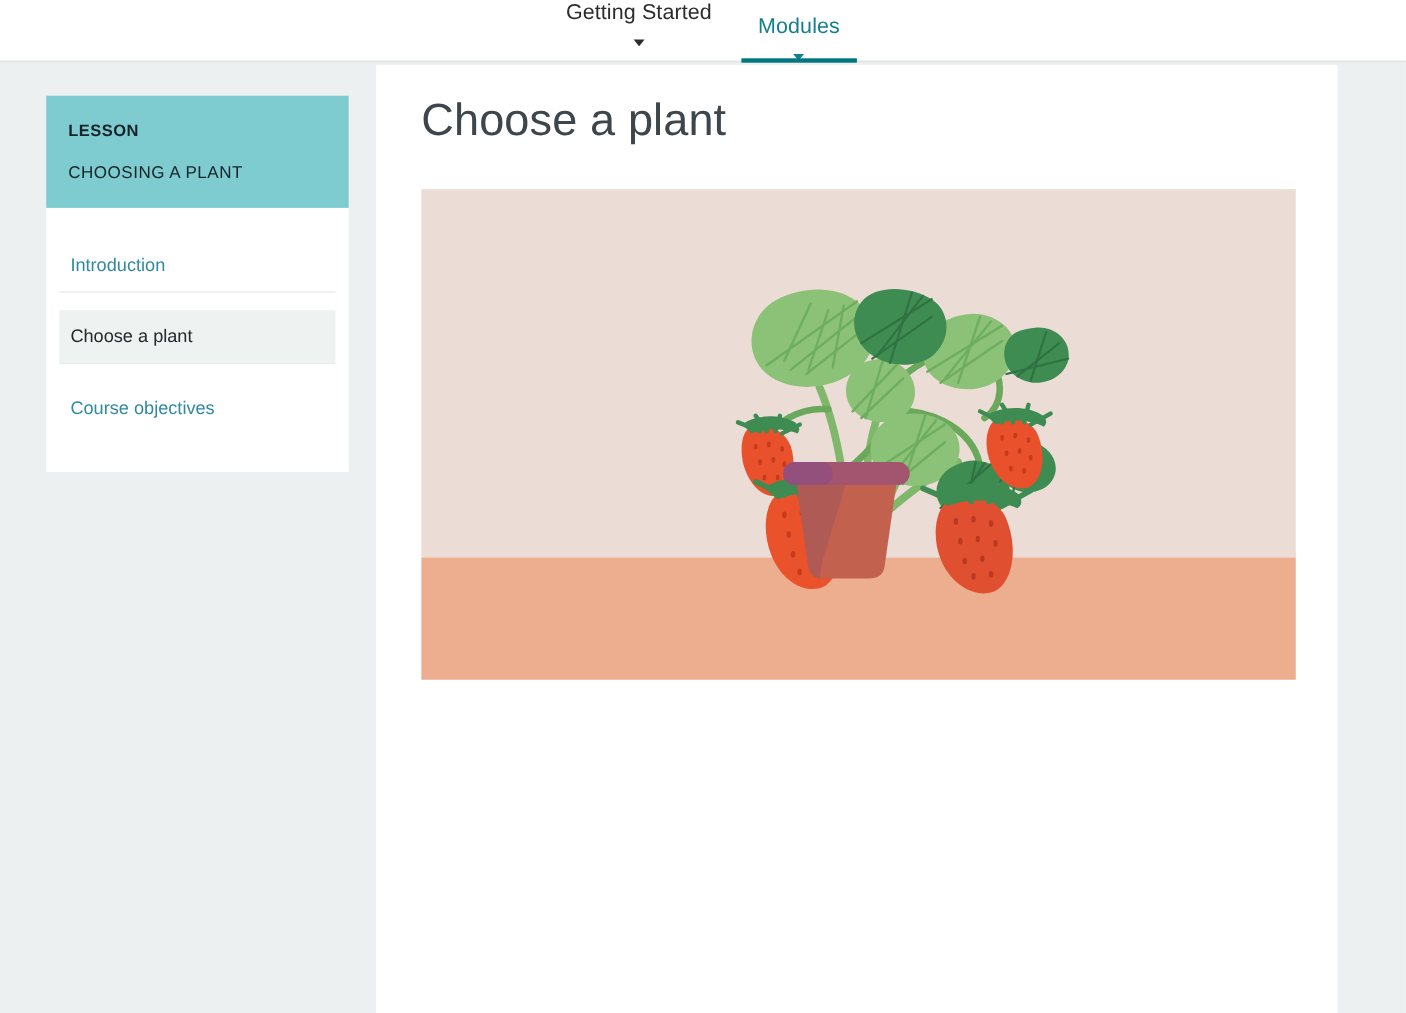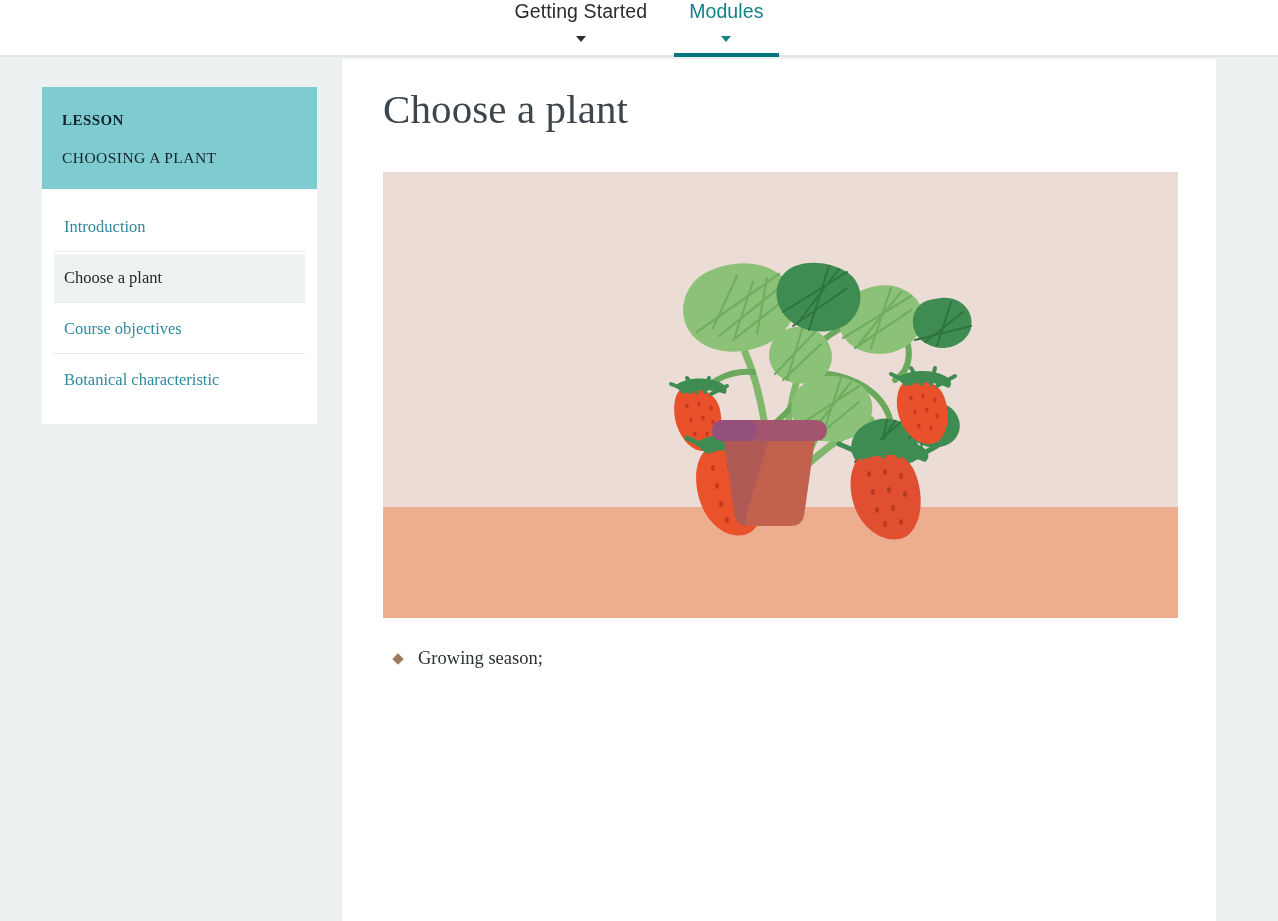--- a/index.html
+++ b/index.html
@@ -42,39 +42,38 @@
     letter-spacing: .1px;
     flex-direction: column;
   }
   .nav-item .caret {
     width: 0; height: 0;
     border-left: 5.5px solid transparent;
     border-right: 5.5px solid transparent;
     border-top: 6.5px solid #2c2c2c;
     margin-top: 3px;
   }
-  .nav-item.active { color: #14808a; }
+  .nav-item.active { color: #14808a; justify-content: flex-end; }
   .nav-item.active .caret { border-top-color: #14808a; }
   .nav-item.active::after {
     content: "";
     position: absolute;
     left: -13px; right: -13px;
     bottom: -2px;
     height: 4px;
     background: #00767f;
   }
 
   
   .page {
     position: absolute;
     top: 59px; left: 0;
     width: 1278px;
     height: 862px;
     background: #ecf0f0;
-    font-family: Liberation Serif, serif;
   }
 
   
   .sidebar {
     position: absolute;
     left: 42px; top: 28px;
     width: 275px;
     background: #ffffff;
     box-shadow: 0 0 0 0 rgba(0,0,0,0);
   }
@@ -95,21 +94,21 @@
     color: #16242a;
     letter-spacing: .45px;
     line-height: 23px;
     margin-top: 15px;
   }
   .sidebar-list {
     padding: 12px 0 18px 0;
   }
   .side-item {
     display: block;
-    margin: 2px 12px;
+    margin: 16px 12px;
     padding: 13px 0 13px 10px;
     font-size: 16.5px;
     color: #2f89a0;
     cursor: pointer;
     border-bottom: 1px solid #e4e9e9;
     line-height: 22px;
   }
   .side-item:last-child { border-bottom: none; }
   .side-item.active {
     background: #eef2f1;
@@ -212,21 +211,20 @@
 
   <aside class="sidebar">
     <div class="sidebar-head">
       <div class="lesson-kicker">LESSON</div>
       <div class="lesson-title">CHOOSING A PLANT</div>
     </div>
     <nav class="sidebar-list">
       <a class="side-item">Introduction</a>
       <a class="side-item active">Choose a plant</a>
       <a class="side-item">Course objectives</a>
-      <a class="side-item">Botanical characteristic</a>
     </nav>
   </aside>
 
   <main class="main">
     <div class="main-inner">
 
       <h1 class="page-title">Choose a plant</h1>
 
 
       <figure class="illustration" style="margin:35px 0 0 0;">
@@ -355,22 +353,16 @@
             <path d="M341 267 L 374 267 L 362 354 L 366 354 Q 354 354 352 344 Z" fill="#b05a55"></path>
             <path d="M341 267 L 386 267 L 360 354 L 366 354 Q 354 354 352 344 Z" fill="#b05a55"></path>
 
             <rect x="329" y="248" width="115" height="21" rx="10.5" fill="#a3556f"></rect>
             <rect x="329" y="248" width="45" height="21" rx="10.5" fill="#94507c"></rect>
           </g>
         </svg>
       </figure>
 
 
-      <ul class="param-list">
-        <li>
-          <span class="bullet"></span>
-          <span>Growing season;</span>
-        </li>
-      </ul>
 
     </div>
   </main>
 </div>
 
 </body></html>

